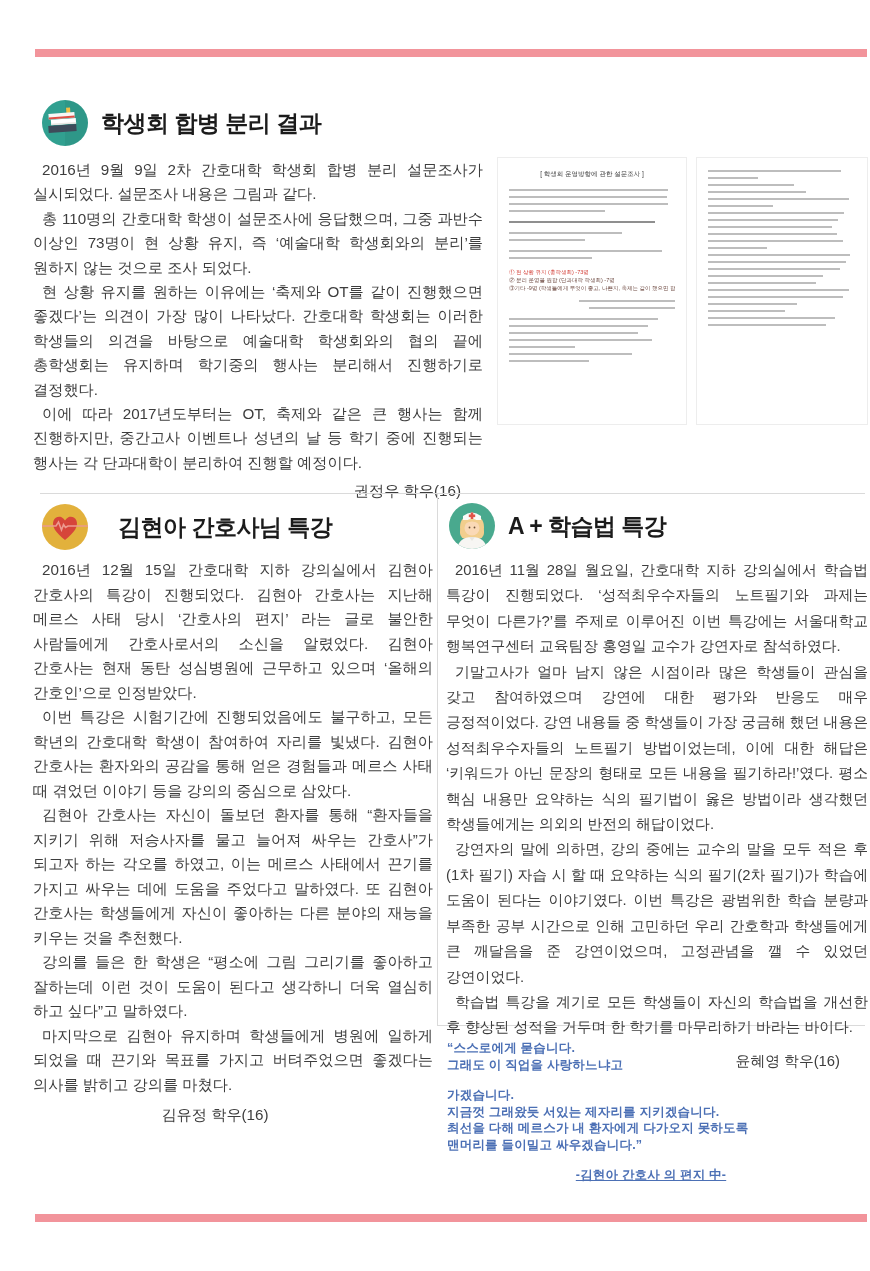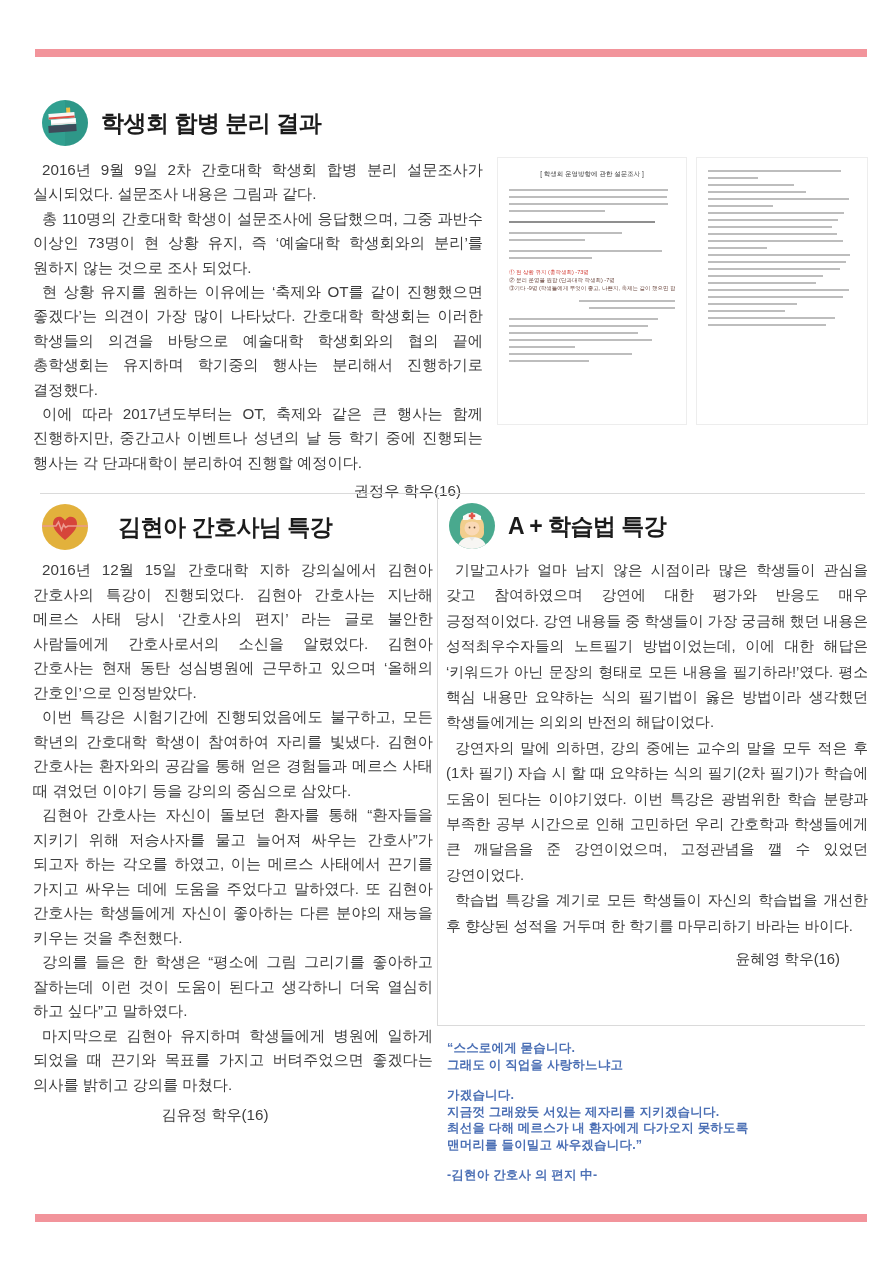--- a/index.html
+++ b/index.html
@@ -42,21 +42,21 @@
   .scan-line.dark{background:#8f8f8f;}
   .scan-group{margin-bottom:9px;}
   .scan-group.right .scan-line{margin-left:auto;}
   .scan-red{font-size:5.5px;line-height:8px;color:#d23b33;white-space:nowrap;overflow:hidden;}
   .scan-ans{font-size:5.5px;line-height:8px;color:#6e4a42;white-space:nowrap;overflow:hidden;}
   .scan-ans-block{margin-bottom:8px;margin-top:2px;}
 
   .quote{position:absolute;left:447px;top:1040px;width:420px;color:#4C70B5;
          font-size:12.5px;line-height:16.5px;font-weight:700;letter-spacing:0.2px;}
   .quote .stanza{margin-bottom:14px;}
-  .quote .attribution{text-align:left;padding-right:12px;margin-top:2px;}
+  .quote .attribution{text-align:center;padding-right:12px;margin-top:2px;text-decoration:underline;}
 </style>
 </head>
 <body>
 
 <div class="page">
 
   <div class="accent-bar accent-top"></div>
 
   <div class="article-head" id="head1">
     <span class="icon-circle">
@@ -203,20 +203,21 @@
           <circle cx="25.5" cy="24.5" r="0.9" fill="#6b4f35"></circle>
           <path d="M8 46 Q10 34 23 34 Q36 34 38 46 Z" fill="#F7F6F3"></path>
           <path d="M20 34 L23 38 L26 34 Z" fill="#E8E6E0"></path>
         </g>
       </svg>
     </span>
     <h1>A + 학습법 특강</h1>
   </div>
 
   <div class="text-col" id="col3">
+    <p>2016년 11월 28일 월요일, 간호대학 지하 강의실에서 학습법 특강이 진행되었다. ‘성적최우수자들의 노트필기와 과제는 무엇이 다른가?’를 주제로 이루어진 이번 특강에는 서울대학교 행복연구센터 교육팀장 홍영일 교수가 강연자로 참석하였다.</p>
     <p>기말고사가 얼마 남지 않은 시점이라 많은 학생들이 관심을 갖고 참여하였으며 강연에 대한 평가와 반응도 매우 긍정적이었다. 강연 내용들 중 학생들이 가장 궁금해 했던 내용은 성적최우수자들의 노트필기 방법이었는데, 이에 대한 해답은 ‘키워드가 아닌 문장의 형태로 모든 내용을 필기하라!’였다. 평소 핵심 내용만 요약하는 식의 필기법이 옳은 방법이라 생각했던 학생들에게는 의외의 반전의 해답이었다.</p>
     <p>강연자의 말에 의하면, 강의 중에는 교수의 말을 모두 적은 후(1차 필기) 자습 시 할 때 요약하는 식의 필기(2차 필기)가 학습에 도움이 된다는 이야기였다. 이번 특강은 광범위한 학습 분량과 부족한 공부 시간으로 인해 고민하던 우리 간호학과 학생들에게 큰 깨달음을 준 강연이었으며, 고정관념을 깰 수 있었던 강연이었다.</p>
     <p>학습법 특강을 계기로 모든 학생들이 자신의 학습법을 개선한 후 향상된 성적을 거두며 한 학기를 마무리하기 바라는 바이다.</p>
     <div class="byline">윤혜영 학우(16)</div>
   </div>
 
   <div class="quote">
     <div class="stanza">
       <div>“스스로에게 묻습니다.</div>
       <div>그래도 이 직업을 사랑하느냐고</div>

